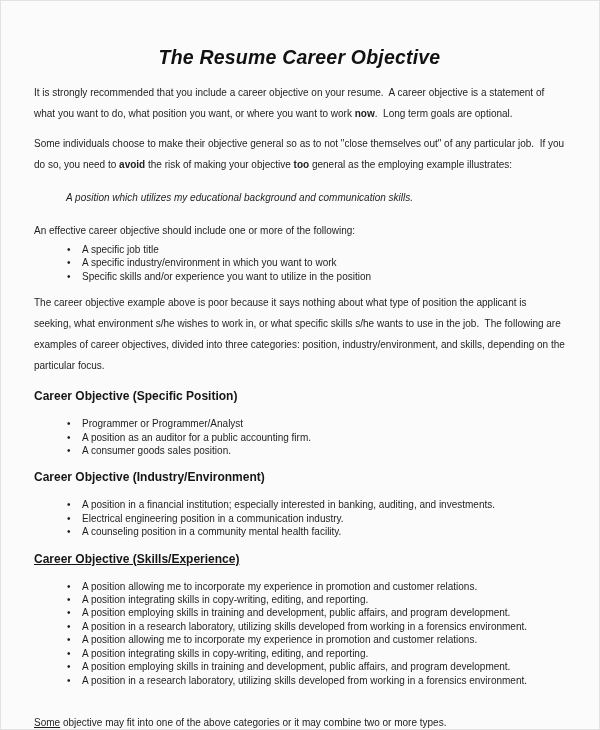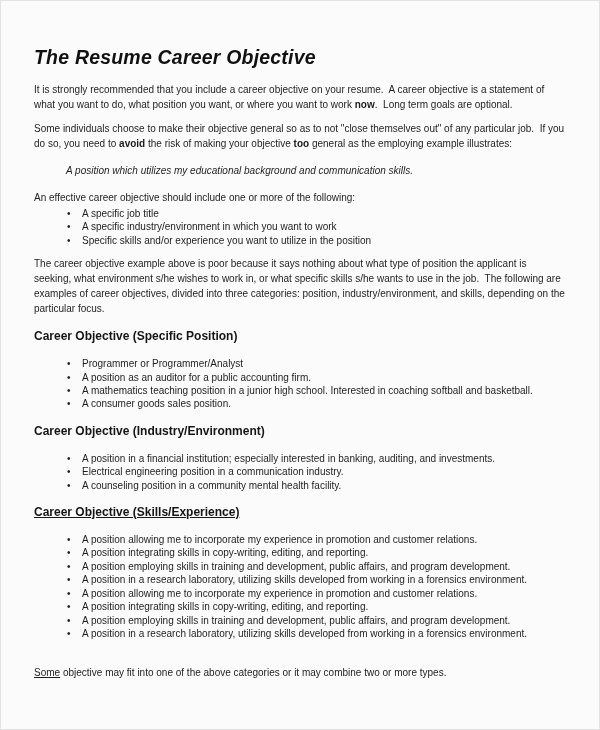--- a/index.html
+++ b/index.html
@@ -12,30 +12,31 @@
   }
   .page {
     width: 600px;
     height: 730px;
     background: #fbfbfb;
     border: 1px solid #e3e3e3;
     padding: 45px 34px 0 33px;
     overflow: hidden;
   }
   .doc-title {
+    text-align: center;
     font-size: 19.5px;
     font-weight: bold;
     font-style: italic;
     color: #111;
     margin-bottom: 13px;
     letter-spacing: 0.2px;
   }
   p {
     font-size: 10px;
-    line-height: 15px;
+    line-height: 21px;
     margin-bottom: 9px;
     white-space: pre-wrap;
   }
   .b { font-weight: bold; }
   .i { font-style: italic; }
   .u { text-decoration: underline; }
   p.example {
     margin: 12px 0 12px 32px;
     font-style: italic;
   }
@@ -80,21 +81,20 @@
       <ul class="tight">
         <li>A specific job title</li>
         <li>A specific industry/environment in which you want to work</li>
         <li>Specific skills and/or experience you want to utilize in the position</li>
       </ul>
       <p><span>The career objective example above is poor because it says nothing about what type of position the applicant is seeking, what environment s/he wishes to work in, or what specific skills s/he wants to use in the job.  The following are examples of career objectives, divided into three categories: position, industry/environment, and skills, depending on the particular focus.</span></p>
       <h2>Career Objective (Specific Position)</h2>
       <ul>
         <li>Programmer or Programmer/Analyst</li>
         <li>A position as an auditor for a public accounting firm.</li>
-        <li>A mathematics teaching position in a junior high school.  Interested in coaching softball and basketball.</li>
         <li>A consumer goods sales position.</li>
       </ul>
       <h2>Career Objective (Industry/Environment)</h2>
       <ul>
         <li>A position in a financial institution; especially interested in banking, auditing, and investments.</li>
         <li>Electrical engineering position in a communication industry.</li>
         <li>A counseling position in a community mental health facility.</li>
       </ul>
       <h2 class="u">Career Objective (Skills/Experience)</h2>
       <ul>

